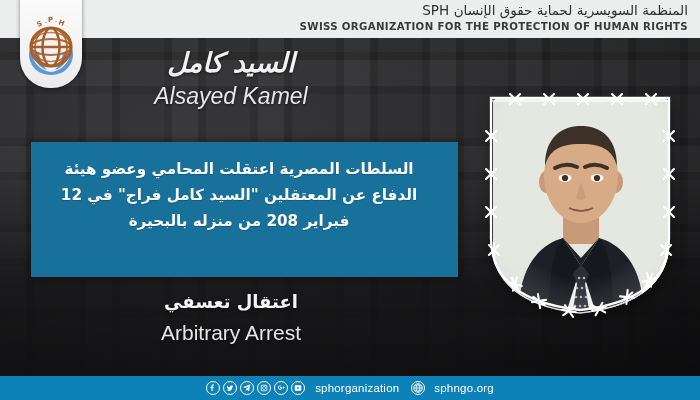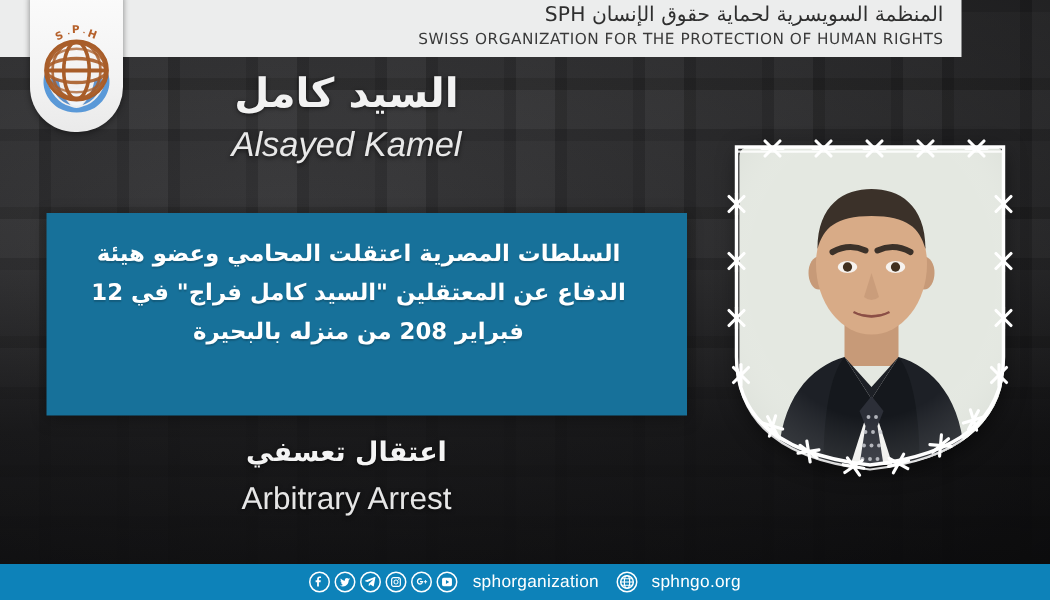--- a/index.html
+++ b/index.html
@@ -33,34 +33,34 @@
       rgba(20,20,22,0) 0%, rgba(20,20,22,.25) 45%,
       rgba(17,17,19,.82) 72%, rgba(17,17,19,.96) 100%);
   }
   .backdrop-vignette{
     position:absolute; left:0; top:0; width:700px; height:400px;
     background:radial-gradient(120% 95% at 28% 38%, rgba(255,255,255,.05) 0%, rgba(0,0,0,.35) 78%, rgba(0,0,0,.55) 100%);
   }
 
   
   .header{
-    position:absolute; left:0; top:0; width:641px; height:38px;
+    position:absolute; left:0; top:0; width:700px; height:38px;
     background:#eceded; z-index:6;
   }
   .header-texts{
     position:absolute; right:12px; top:1px;
     text-align:right; color:#2a2a2a;
   }
   .header-ar{
     font-size:13.5px; line-height:19px; color:#2f2f2f;
     direction:rtl; letter-spacing:.1px; white-space:nowrap;
   }
   .header-en{
     font-size:10.2px; line-height:14px; color:#3a3a3a;
-    font-weight:normal; letter-spacing:.35px; white-space:nowrap;
+    font-weight:bold; letter-spacing:.35px; white-space:nowrap;
   }
 
   
   .logo-plaque{
     position:absolute; left:20px; top:-4px;
     width:62px; height:92px;
     background:linear-gradient(180deg,#fbfbfb 0%,#f3f3f3 60%,#eaeaea 100%);
     border-radius:0 0 30px 30px;
     box-shadow:0 1px 4px rgba(0,0,0,.45);
     z-index:7;
@@ -71,20 +71,21 @@
 
   
   .name-block{
     position:absolute; left:0; top:46px; width:462px;
     text-align:center; z-index:5;
   }
   .name-ar{
     direction:rtl; color:#f2f2f2;
     font-size:27px; line-height:34px; font-weight:bold;
     text-shadow:0 1px 3px rgba(0,0,0,.6);
+    font-style:italic;
   }
   .name-en{
     color:#e8e8e8; font-size:23px; line-height:30px;
     font-family:"Liberation Sans",sans-serif; font-weight:400;
     text-shadow:0 1px 3px rgba(0,0,0,.6);
     margin-top:1px;
     font-style:italic;
   }
 
   

